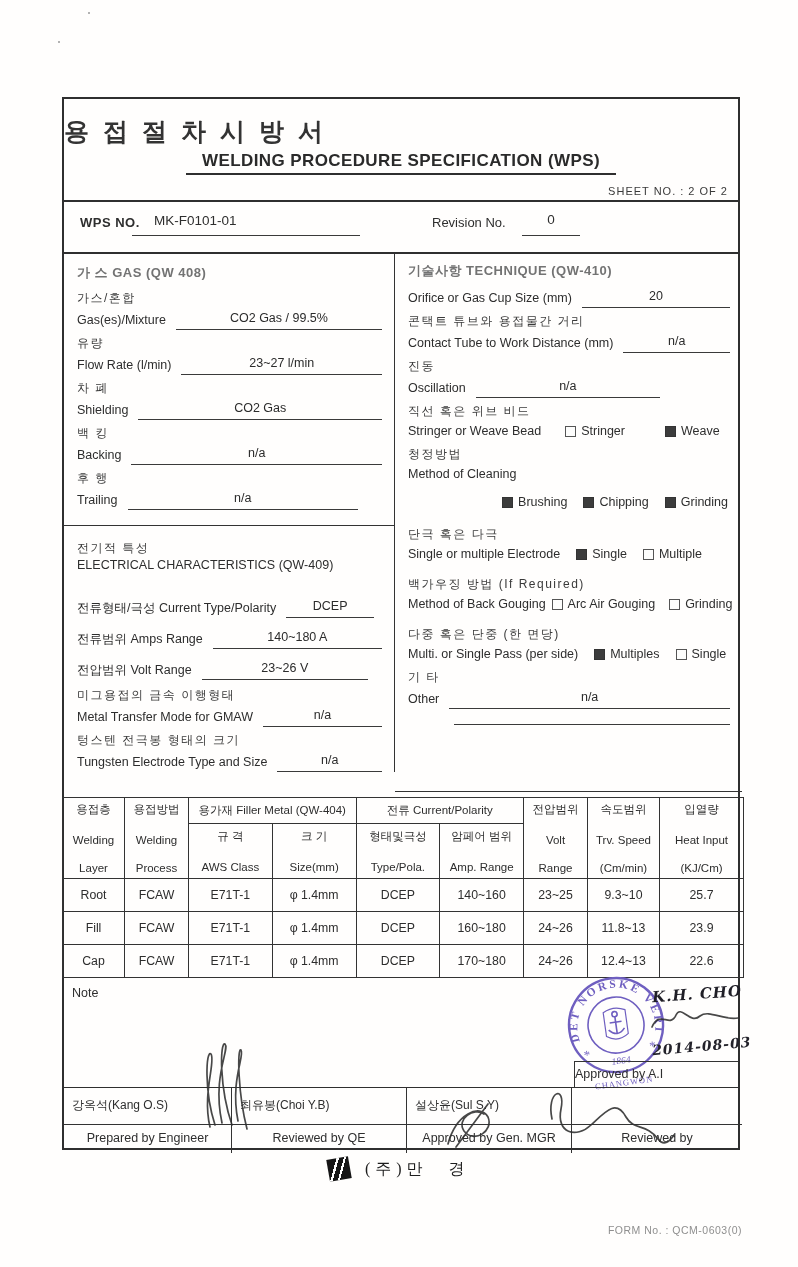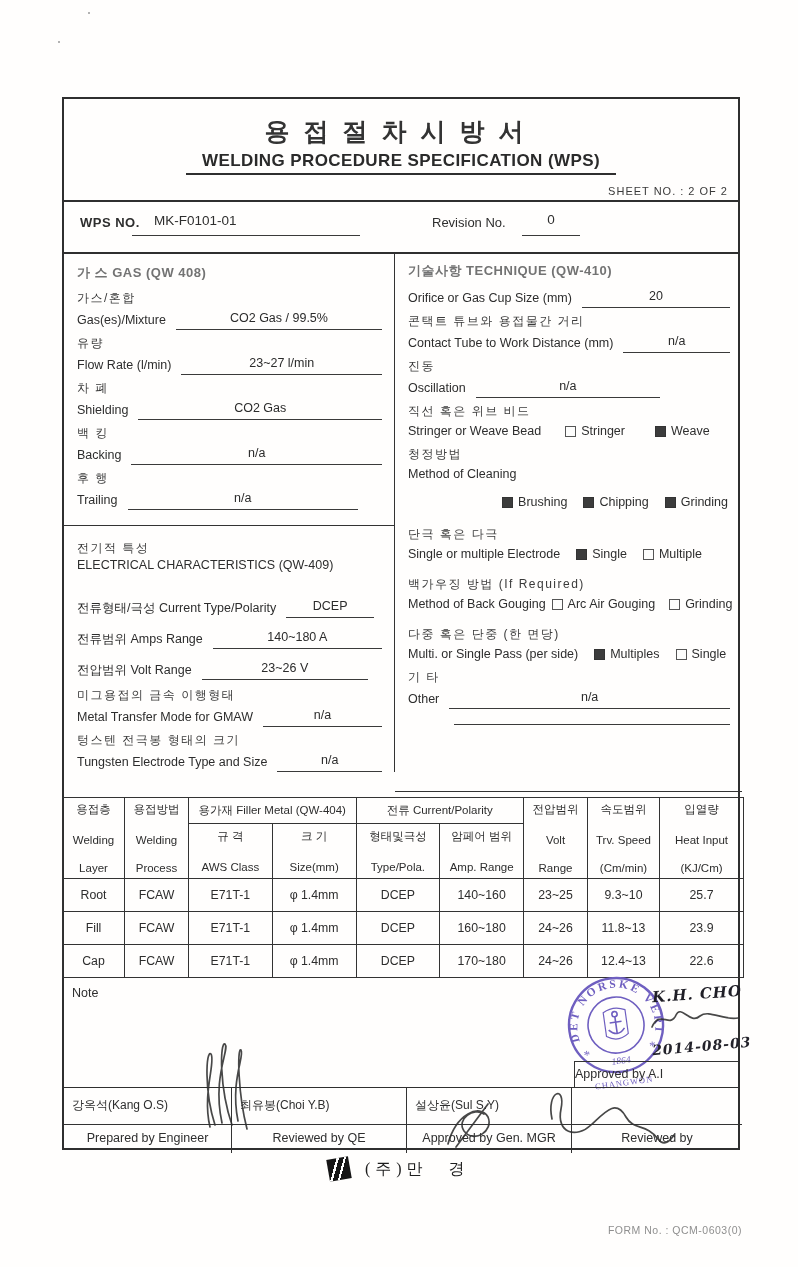--- a/index.html
+++ b/index.html
@@ -8,21 +8,21 @@
   .page { position:relative; width:798px; height:1267px; background:#fffefd; overflow:hidden; }
   .speck { position:absolute; width:2px; height:2px; background:#9a9a9a; border-radius:50%; }
 
   
   .sheet { position:absolute; left:62px; top:97px; width:678px; height:1053px;
            border:2px solid #2f2f2f; background:#fffefd; }
 
   
   .title-block { position:absolute; left:0; top:0; width:100%; height:103px;
                  border-bottom:2px solid #2f2f2f; }
-  .title-ko { text-align:center; padding-top:16px; font-size:25px; font-weight:600;
+  .title-ko { padding-top:16px; font-size:25px; font-weight:600;
               letter-spacing:14px; color:#333; }
   .title-en { width:430px; margin:3px auto 0; text-align:center; font-size:17px; font-weight:700;
               letter-spacing:.4px; border-bottom:2px solid #2f2f2f; padding-bottom:2px; color:#2a2a2a;}
   .sheet-no { position:absolute; right:10px; bottom:3px; font-size:11px; letter-spacing:1px; color:#3a3a3a; }
 
   
   .wps-row { position:absolute; left:0; top:103px; width:100%; height:52px;
              border-bottom:2px solid #2f2f2f; font-size:13px; }
   .wps-label { position:absolute; left:16px; top:13px; font-weight:700; letter-spacing:.5px; }
   .wps-value { position:absolute; left:68px; top:11px; width:228px; text-align:left; padding-left:22px;
@@ -231,21 +231,21 @@
           </div>
 
           <div>
             <div class="ko">직선 혹은 위브 비드</div>
             <div class="line cbs">
                 <span class="en">Stringer or Weave Bead</span>
               <span class="cb" style="margin-left:24px">
                 <span class="box"></span>
                 <span class="cbl">Stringer</span>
                 </span>
-              <span class="cb" style="margin-left:30px">
+              <span class="cb" style="margin-left:40px">
                 <span class="box filled"></span>
                 <span class="cbl">Weave</span>
                 </span>
             </div>
           </div>
 
           <div>
             <div class="ko">청정방법</div>
             <div class="line">
                 <span class="en">Method of Cleaning</span>

